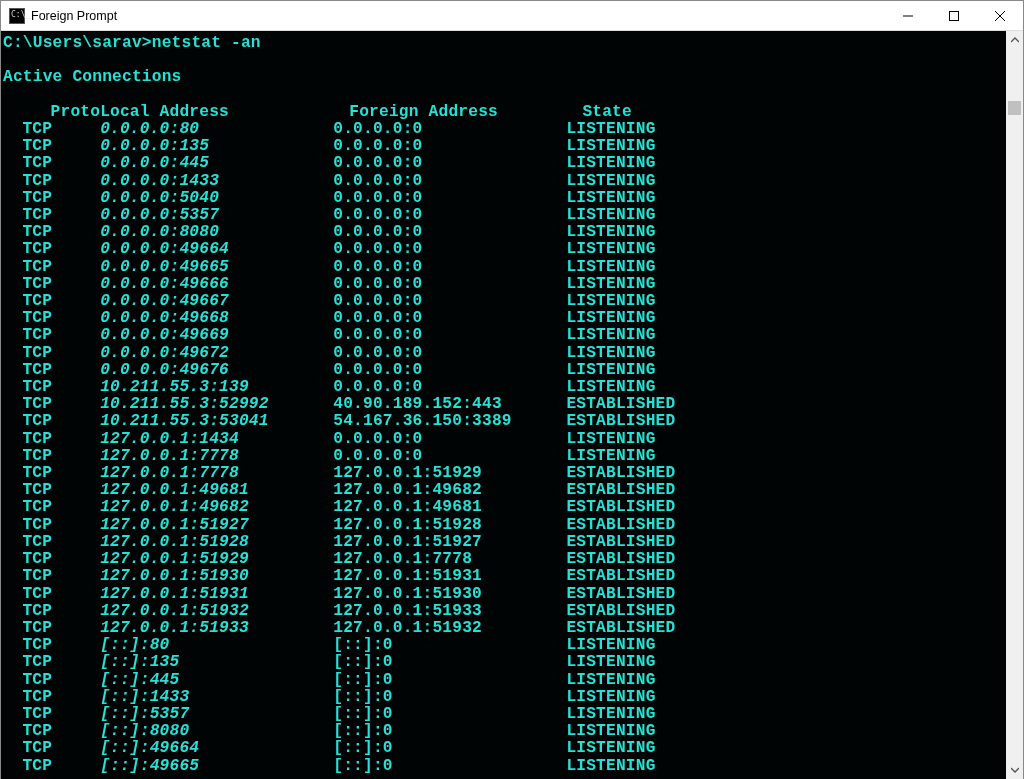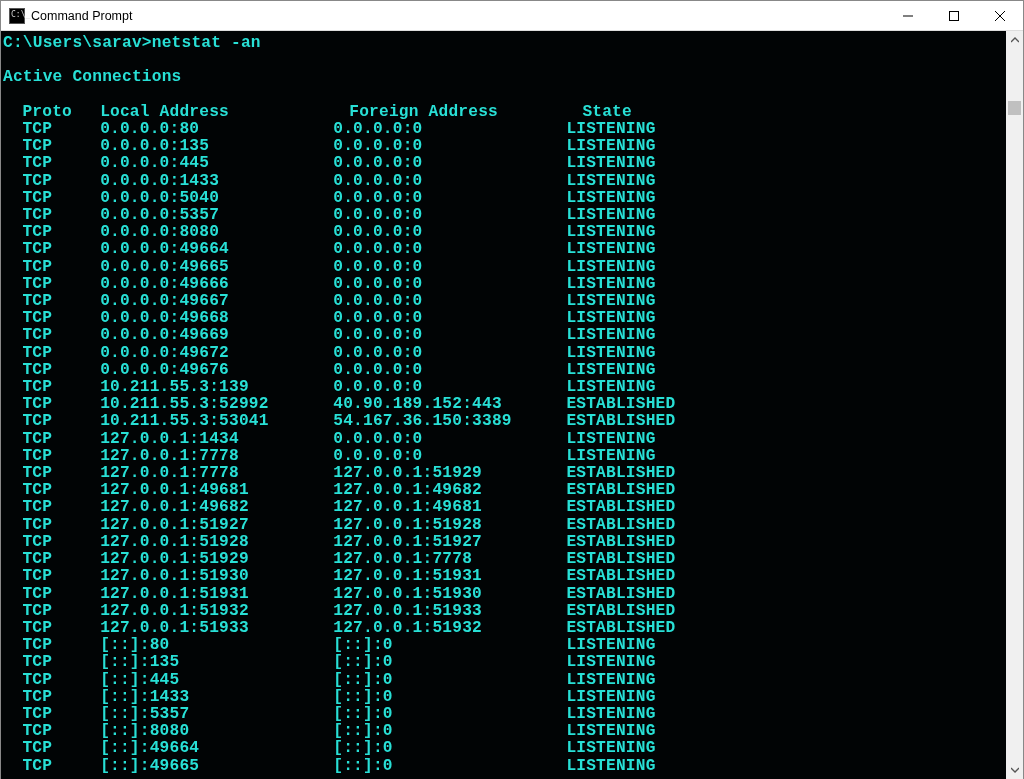--- a/index.html
+++ b/index.html
@@ -84,37 +84,37 @@
   .scroll-thumb {
     position: absolute;
     left: 2px; width: 13px;
     top: 70px; height: 14px;
     background: #c0c0c0;
     border-radius: 0;
   }
   .term-line { display: block; }
   .row .c0 { display:inline-block; width: 2ch; }
   .row .c1 { display:inline-block; width: 8ch; }
-  .row .c2 { display:inline-block; width: 24ch; }
+  .row .c2 { display:inline-block; width: 24ch; font-style: italic; }
   .row .c3 { display:inline-block; width: 24ch; font-family: Liberation Mono, monospace; }
   .row .c4 { display:inline-block; width: 22ch; }
   .hdr .c0 { display:inline-block; width: 2ch; }
-  .hdr .c1 { display:inline-block; width: 8ch; }
+  .hdr .c1 { display:inline-block; width: 8ch; text-align: right; }
   .hdr .c2 { display:inline-block; width: 24ch; }
   .hdr .c3 { display:inline-block; width: 24ch; margin-left: 16px; }
   .hdr .c4 { display:inline-block; width: 22ch; }
   svg { display:block; }
 </style>
 </head>
 <body>
 
 <div class="window">
   <div class="titlebar">
     <div class="app-icon"></div>
-    <div class="title">Command Prompt</div>
+    <div class="title">Foreign Prompt</div>
     <div class="spacer"></div>
     <div class="winbtn">
       <svg width="10" height="10" viewBox="0 0 10 10">
           <path d="M0 5 H10" stroke="#000" stroke-width="1"></path>
         </svg>
     </div>
     <div class="winbtn">
       <svg width="10" height="10" viewBox="0 0 10 10">
           <rect x="0.5" y="0.5" width="9" height="9" fill="none" stroke="#000" stroke-width="1"></rect>
         </svg>

